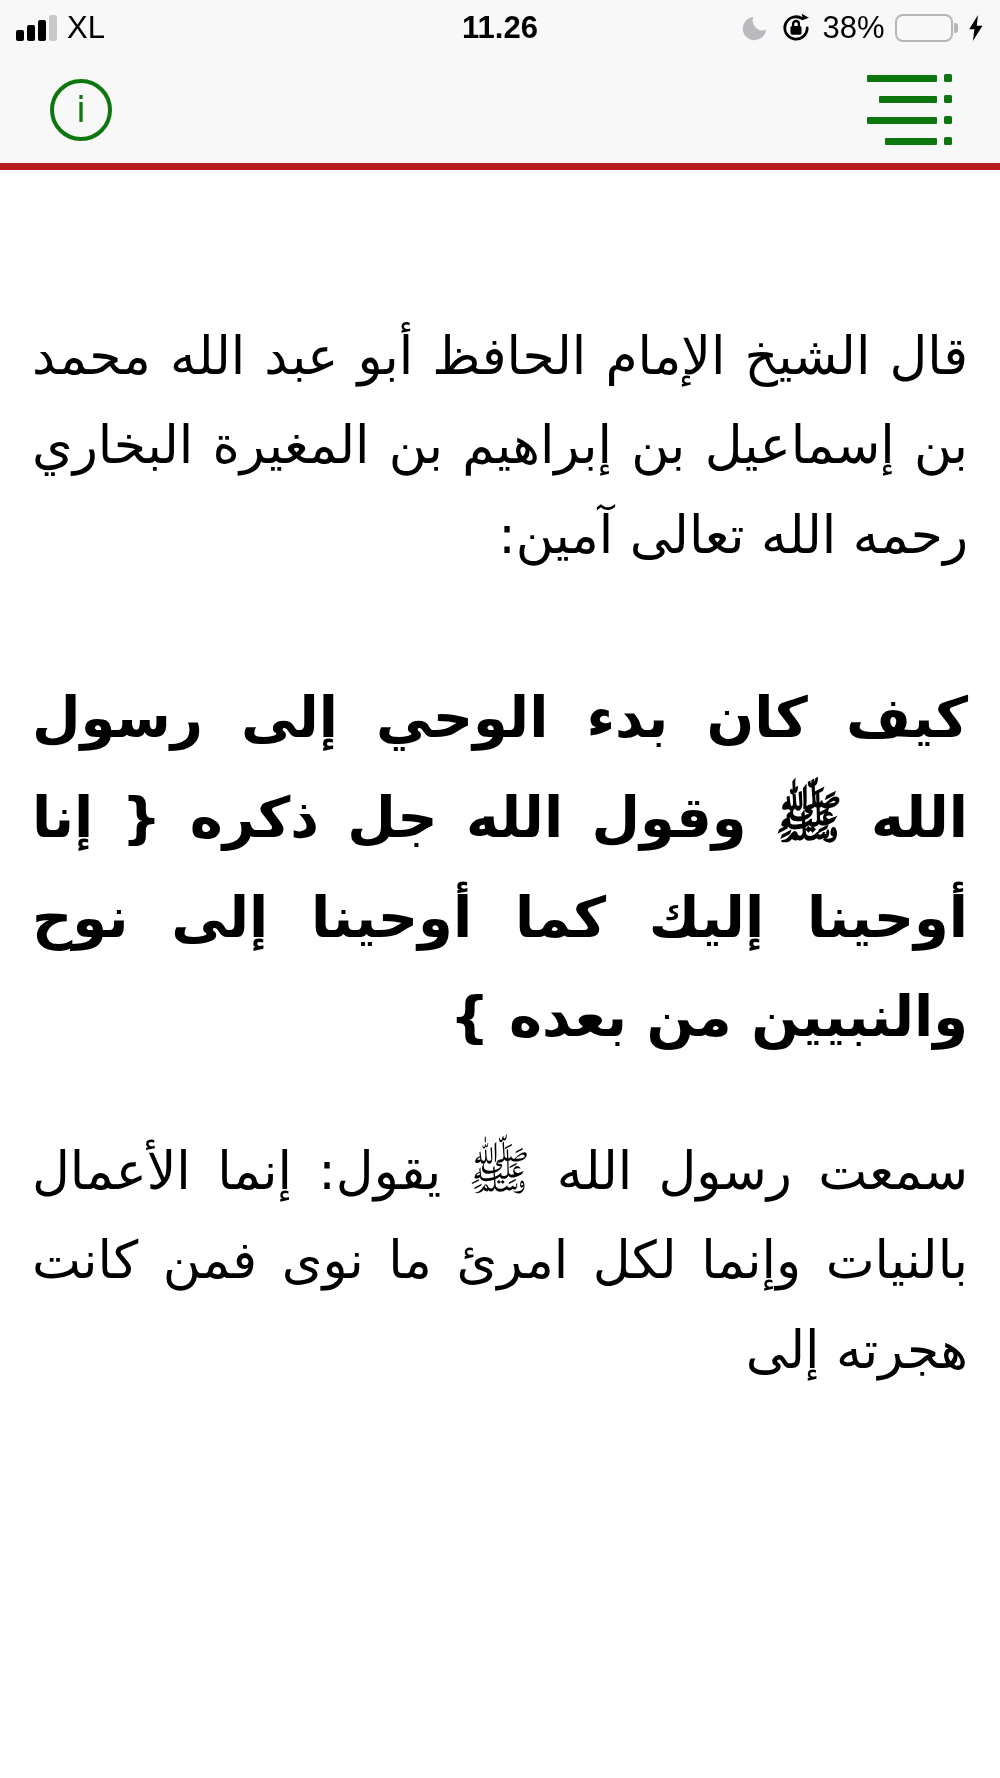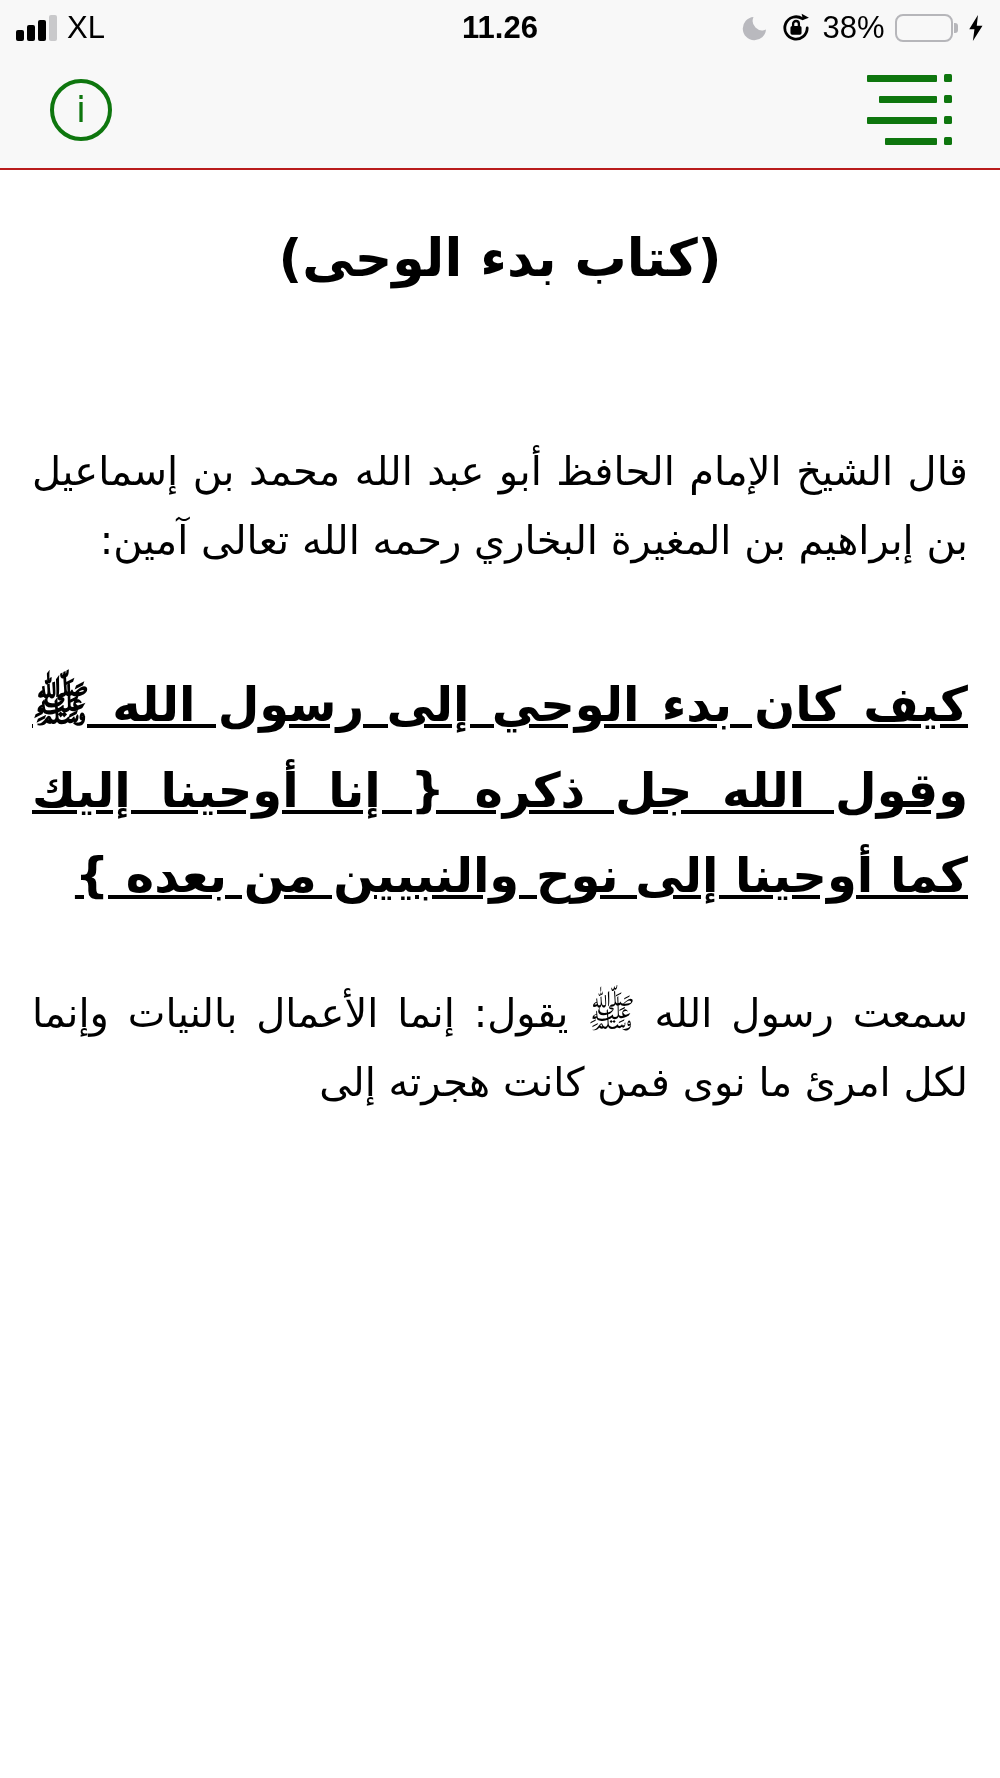--- a/index.html
+++ b/index.html
@@ -6,21 +6,21 @@
   html, body {
     width: 1000px; height: 1778px;
     overflow: hidden;
     background: #ffffff;
     font-family: "DejaVu Sans", sans-serif;
   }
   
   .app-header {
     width: 100%; height: 170px;
     background: #f8f8f8;
-    border-bottom: 2px solid #b91c1c;
+    border-bottom: 7px solid #b91c1c;
   }
   .status-bar {
     height: 50px;
     display: flex; align-items: center;
     padding: 6px 16px 0 16px;
     font-family: "Liberation Sans", sans-serif;
     color: #000;
   }
   .sb-left { display: flex; align-items: center; gap: 10px; flex: 1; }
   .sb-center { flex: 0 0 auto; }
@@ -70,31 +70,30 @@
   }
   .book-title {
     margin-top: 52px;
     text-align: center;
     font-size: 52px;
     font-weight: 600;
     line-height: 1.4;
   }
   .para {
     text-align: justify;
-    font-size: 40px;
+    font-size: 52px;
     line-height: 1.72;
   }
   .intro   { margin-top: 142px; }
   .chapter {
     margin-top: 88px;
-    font-size: 48px;
+    font-size: 56px;
     font-weight: bold;
     line-height: 1.78;
     text-align: justify;
-    text-decoration: underline;
   }
   .isnad { margin-top: 80px; }
   .matn  { margin-top: 60px; }
 </style>
 </head>
 <body>
 
 <header class="app-header">
   <div class="status-bar">
     <div class="sb-left">
@@ -154,17 +153,16 @@
       </span>
       <span class="menu-row">
         <span class="menu-line short" style="background:#0e760e;"></span>
           <span class="menu-dot" style="background:#0e760e;"></span>
       </span>
     </button>
   </div>
 </header>
 
 <main class="page">
-  <h1 class="book-title">(كتاب بدء الوحى)</h1>
   <p class="para intro">قال الشيخ الإمام الحافظ أبو عبد الله محمد بن إسماعيل بن إبراهيم بن المغيرة البخاري رحمه الله تعالى آمين:</p>
   <h2 class="chapter">كيف كان بدء الوحي إلى رسول الله ﷺ وقول الله جل ذكره { إنا أوحينا إليك كما أوحينا إلى نوح والنبيين من بعده }</h2>
   <p class="para matn">سمعت رسول الله ﷺ يقول: إنما الأعمال بالنيات وإنما لكل امرئ ما نوى فمن كانت هجرته إلى</p>
 </main>
 
 </body></html>

